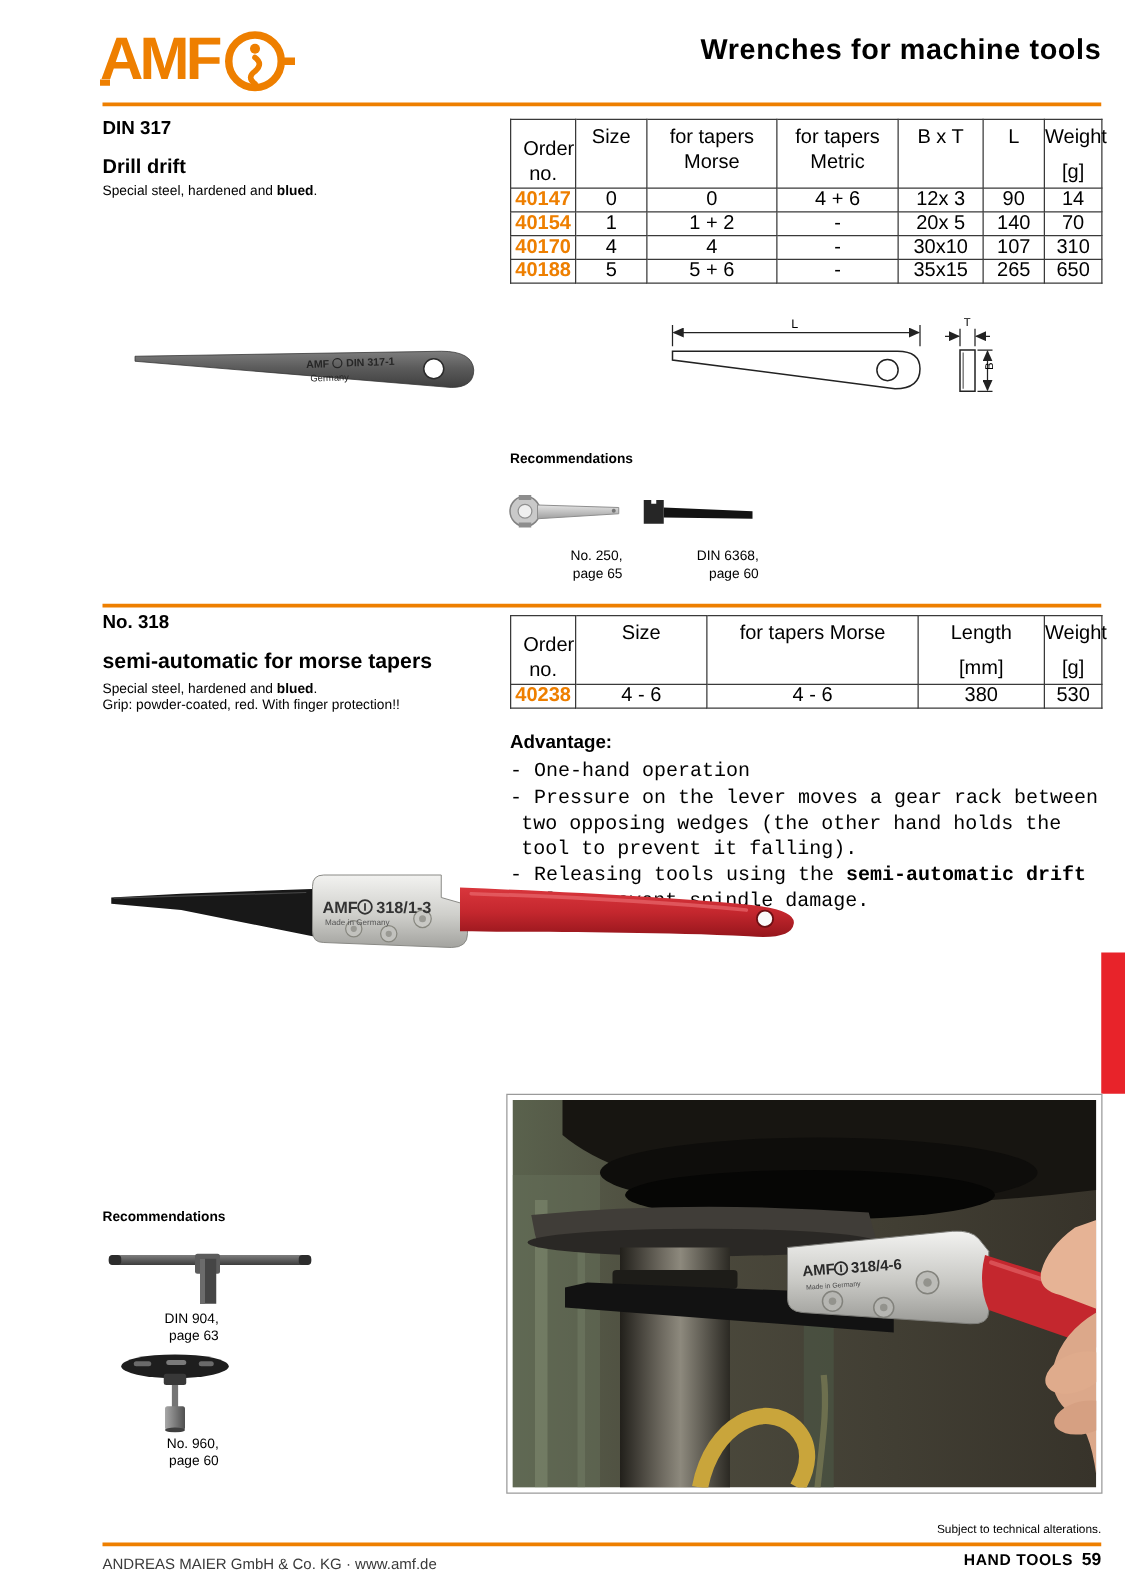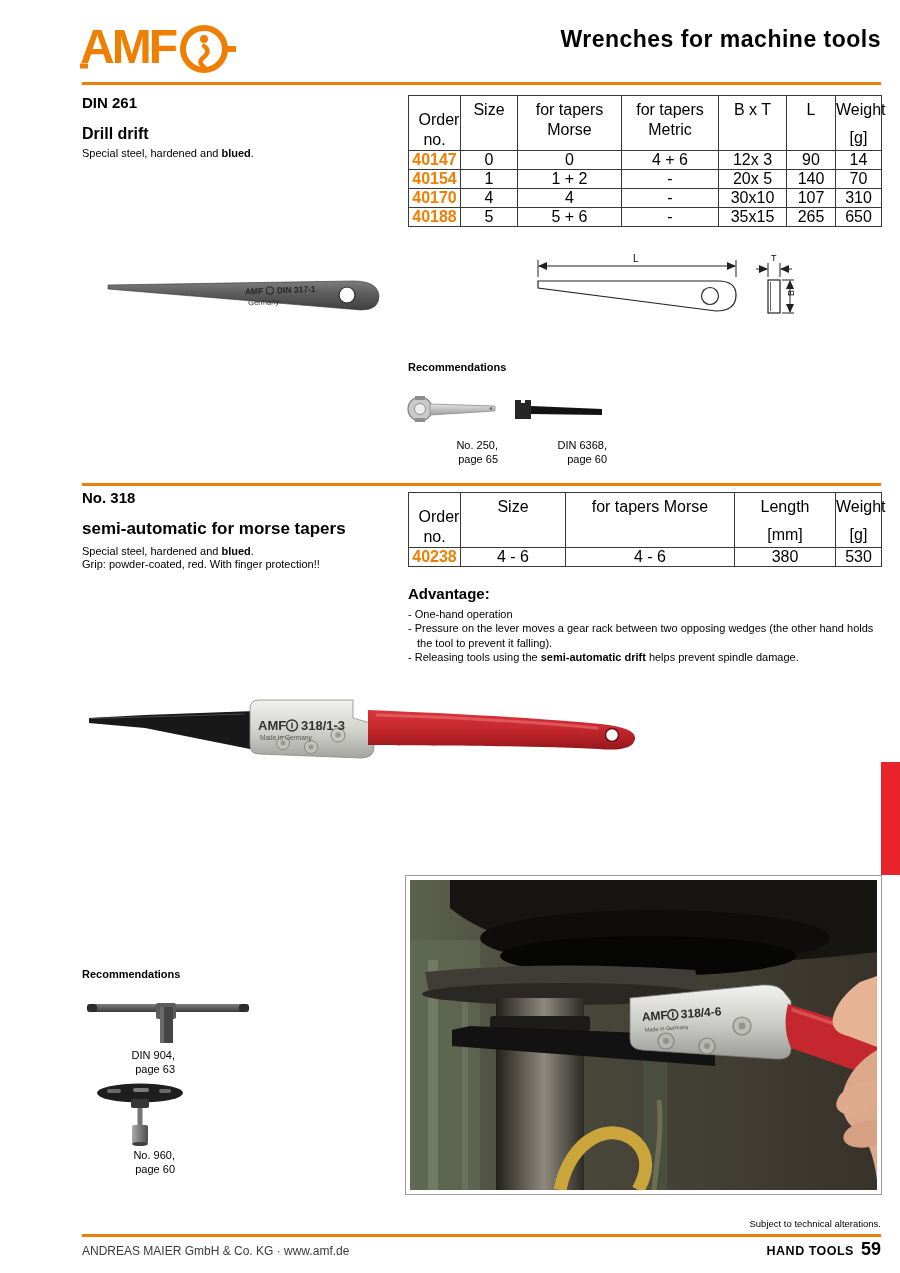--- a/index.html
+++ b/index.html
@@ -26,54 +26,54 @@
   th.th-order .th-label{width:32px;margin:14px auto 0;}
   table.spec td{height:13px;text-align:center;margin-left:48px;}
   td.order-no{color:#ee7f00;font-weight:bold;}
 
   
   .rec-heading{font-size:11px;font-weight:bold;}
   .rec-caption{font-size:11px;line-height:1.3;text-align:right;}
 
   
   .adv-heading{font-size:15px;font-weight:bold;margin:0 0 5px 0;}
-  .adv-item{font-size:11px;line-height:1.3;padding-left:9px;text-indent:-9px;}
+  .adv-item{font-size:16px;line-height:1.3;padding-left:9px;text-indent:-9px;font-family:Liberation Mono, monospace;}
 
   
   .photo-frame{position:absolute;left:405px;top:875px;width:477px;height:320px;
                box-sizing:border-box;border:1px solid #9a9a9a;padding:4px;background:#fff;}
   .side-tab{position:absolute;left:881px;top:762px;width:19px;height:113px;background:#e8232a;}
 
   
   .footer-note{position:absolute;right:19px;top:1218px;font-size:9.5px;}
   .footer-company{position:absolute;left:82px;top:1244px;font-size:12px;color:#3a3a3a;}
   .footer-right{position:absolute;right:19px;top:1239px;}
   .footer-cat{font-size:12.5px;font-weight:bold;letter-spacing:.5px;vertical-align:baseline;}
-  .footer-page{font-size:18px;font-weight:bold;margin-left:7px;vertical-align:baseline;}
+  .footer-page{font-size:14px;font-weight:bold;margin-left:7px;vertical-align:baseline;}
 </style>
 </head>
 <body>
 
 <div class="page">
 
   <div class="abs" style="left:80px;top:18px;">
     <svg width="156" height="58" viewBox="0 0 156 58">
       <text x="0" y="45" font-family="Liberation Sans, sans-serif" font-size="48" font-weight="bold" fill="#ee7f00" letter-spacing="-3">AMF</text>
       <circle cx="124" cy="31" r="21" fill="none" stroke="#ee7f00" stroke-width="6"></circle>
       <line x1="145" y1="31" x2="156" y2="31" stroke="#ee7f00" stroke-width="6"></line>
       <line x1="0" y1="48" x2="8" y2="48" stroke="#ee7f00" stroke-width="5"></line>
       <circle cx="124" cy="21" r="4" fill="#ee7f00"></circle>
       <path d="M124,28 q7,5 0,11 q-7,5 0,10" fill="none" stroke="#ee7f00" stroke-width="4.5" stroke-linecap="round"></path>
     </svg>
   </div>
   <div class="page-title">Wrenches for machine tools</div>
   <div class="rule" style="top:82px;"></div>
 
   <div class="abs" style="left:82px;top:94px;width:320px;">
-    <p class="std-heading">DIN 261</p>
+    <p class="std-heading">DIN 317</p>
     <p class="prod-title">Drill drift</p>
     <p class="desc"><span>Special steel, hardened and </span><b>blued</b><span>.</span></p>
   </div>
 
   <div class="abs" style="left:408px;top:95px;">
     <table class="spec">
       <colgroup>
         <col style="width:52px">
           <col style="width:57px">
           <col style="width:104px">

